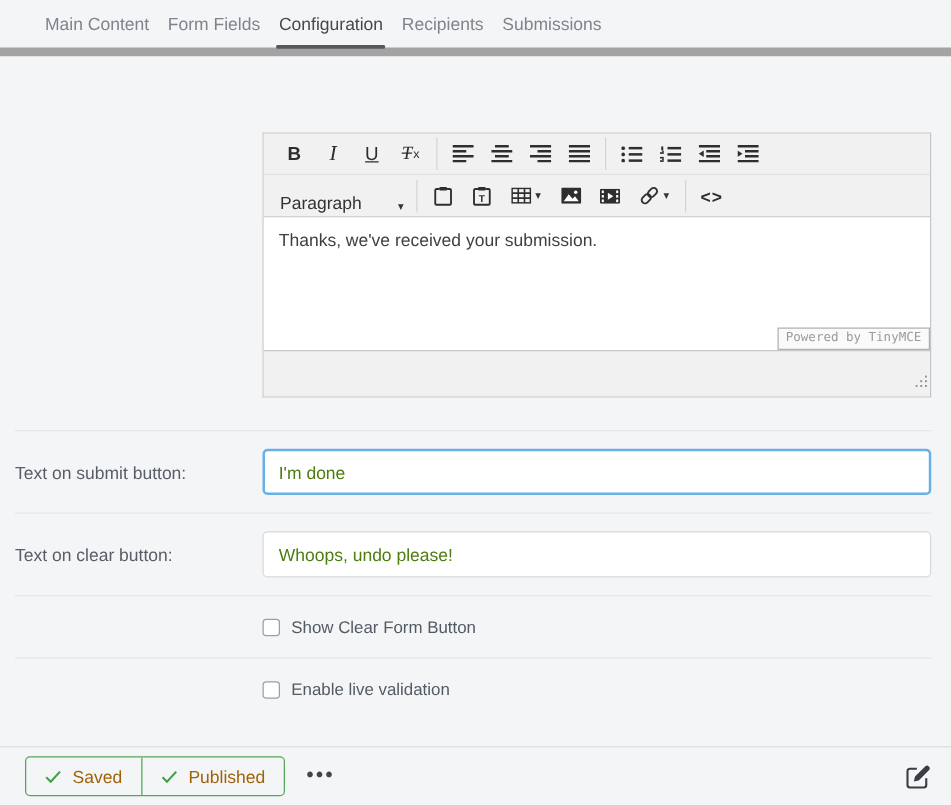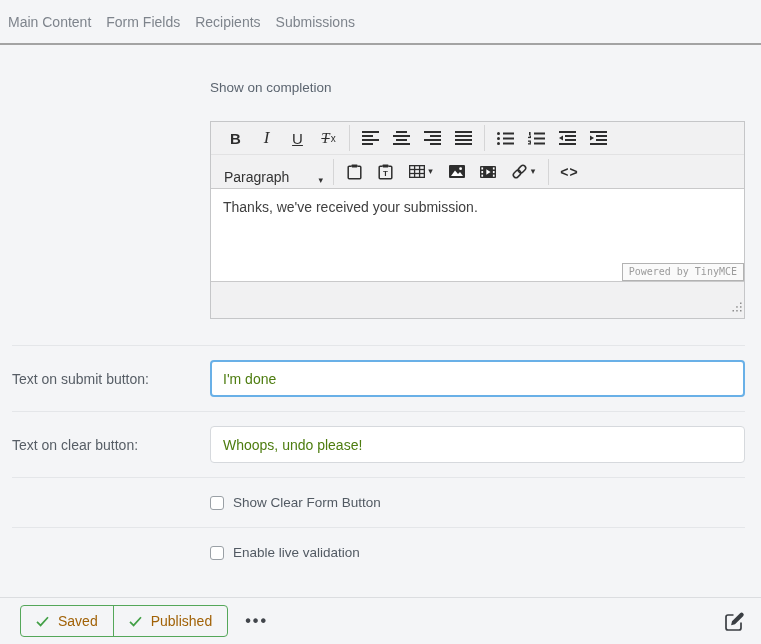--- a/index.html
+++ b/index.html
@@ -11,22 +11,22 @@
     position:relative;
     overflow:hidden;
   }
 
   
   .tabbar {
     height:45px;
     display:flex;
     align-items:stretch;
     gap:15px;
-    padding-left:8px;
-    border-bottom:2px solid #a3a3a3;
+    padding-left:36px;
+    border-bottom:7px solid #a3a3a3;
   }
   .tab {
     display:flex; align-items:center;
     font-size:14px; color:#7e848c;
     position:relative; cursor:pointer;
     white-space:nowrap;
   }
   .tab.active { color:#45494f; }
   .tab.active::after {
     content:""; position:absolute; left:-2px; right:-2px; bottom:-1px;
@@ -62,21 +62,21 @@
     display:flex; align-items:flex-end; justify-content:space-between;
     width:108px; height:26px; padding:0 5px 0 4px;
     font-size:14px; color:#333; cursor:pointer; flex:0 0 auto;
   }
   .caret { font-size:9px; color:#333; line-height:1; }
   .tb-btn .caret { margin-left:3px; }
   .tb-btn.wide { width:40px; }
   .code-btn { font-size:14px; letter-spacing:1px; color:#2e2e2e; font-weight:bold; }
 
   .content-area {
-    height:92px; padding:10px 12px;
+    height:106px; padding:10px 12px;
     font-size:14px; color:#3f3f3f; background:#fff;
   }
   .branding {
     position:absolute; right:0; bottom:37px;
     border:1px solid #b2b2b2; background:#fafafa;
     color:#9b9b9b; font-size:10px; padding:2px 6px 3px;
     font-family:"DejaVu Sans Mono", monospace;
     cursor:pointer;
   }
   .statusbar {
@@ -134,28 +134,28 @@
     letter-spacing:2px; font-weight:bold; cursor:pointer; line-height:1;
   }
   .edit-btn { margin-left:auto; cursor:pointer; display:flex; align-items:center; }
 </style>
 </head>
 <body>
 
 <div class="tabbar">
   <div class="tab">Main Content</div>
   <div class="tab">Form Fields</div>
+  <div class="tab active">Configuration</div>
   <div class="tab">Recipients</div>
   <div class="tab">Submissions</div>
 </div>
 
 <div class="main">
 
   <div class="completion-section">
-    <div class="completion-label">Show on completion</div>
 
     <div class="editor">
       <div class="toolbar">
 
         <div class="tb-row first">
           <div class="tb-btn b-bold">B</div>
           <div class="tb-btn b-italic">I</div>
           <div class="tb-btn b-underline">U</div>
           <div class="tb-btn">
               <span class="clearfmt-t">T</span>

